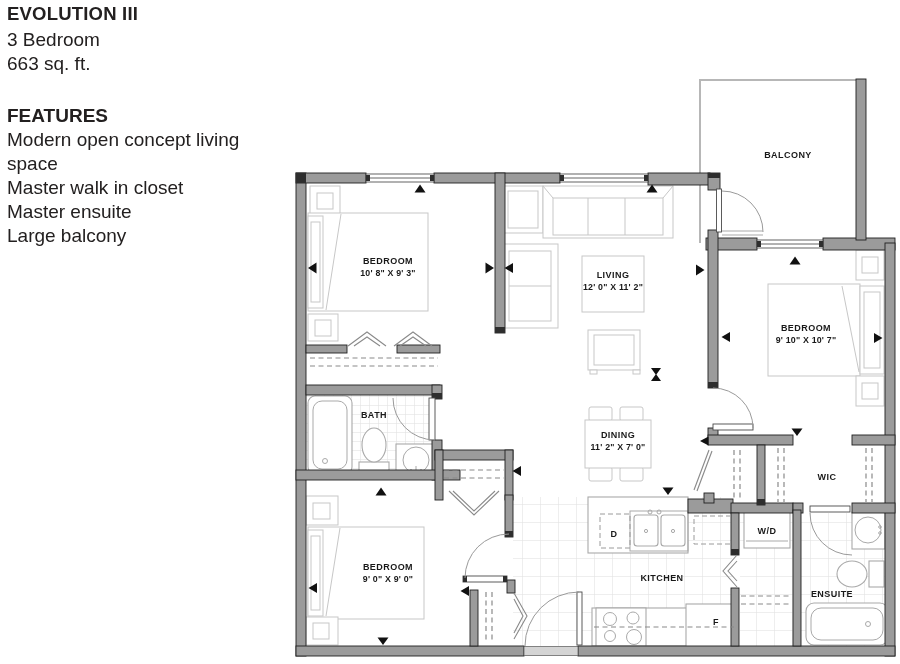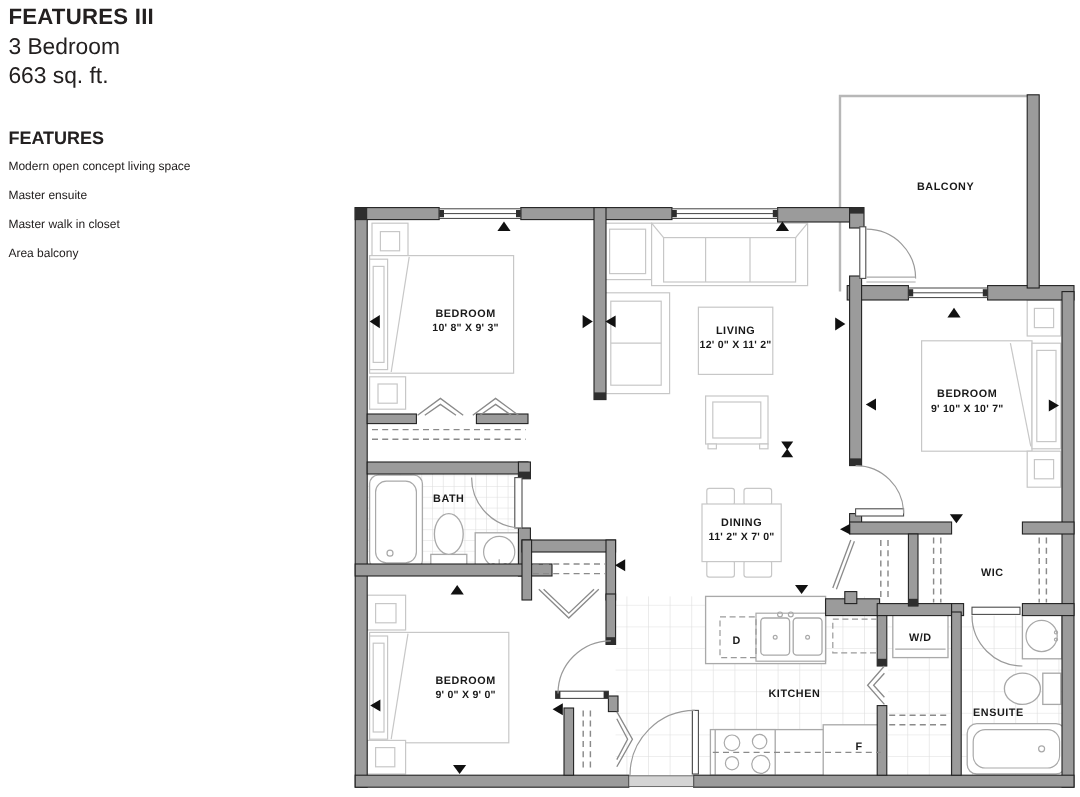--- a/index.html
+++ b/index.html
@@ -4,23 +4,23 @@
 <style>
   html,body{margin:0;padding:0}
   body{
     width:900px;height:664px;position:relative;background:#fff;
     font-family:"Liberation Sans",sans-serif;color:var(--text,#232020);
     overflow:hidden;
   }
   .panel{position:absolute;left:7px;top:3px;width:285px}
   .title{font-size:18.5px;font-weight:700;margin:0 0 3px 0;letter-spacing:.2px}
   .sub{font-size:19px;line-height:24px}
-  .feat-head{font-size:15px;font-weight:700;margin-top:28px;line-height:24px}
+  .feat-head{font-size:19px;font-weight:700;margin-top:28px;line-height:24px}
   .features{list-style:none;margin:0;padding:0}
-  .features li{font-size:10px;line-height:24px}
+  .features li{font-size:19px;line-height:24px}
   svg.plan{position:absolute;left:0;top:0}
   .wall{fill:var(--wall,#9b9b9b);stroke:var(--wall-edge,#1f1f1f);stroke-width:.9}
   .cap{fill:#2e2e2e}
   .thinwall{fill:none;stroke:#b7b7b7;stroke-width:2}
   .furn{fill:#fff;stroke:var(--furniture-line,#c7c7c7);stroke-width:1}
   .furnl{fill:none;stroke:var(--furniture-line,#c7c7c7);stroke-width:1}
   .fix{fill:#fff;stroke:var(--fixture-line,#a9a9a9);stroke-width:1.1}
   .fixl{fill:none;stroke:var(--fixture-line,#a9a9a9);stroke-width:1}
   .door{fill:#fff;stroke:#4a4a4a;stroke-width:.9}
   .arc{fill:none;stroke:#9a9a9a;stroke-width:1}
@@ -33,29 +33,29 @@
   .tilep{fill:none;stroke:var(--tile-line,#dedede);stroke-width:1}
   text.rname,text.rdims{font-family:"Liberation Sans",sans-serif;font-weight:700;
     fill:var(--label,#191919);text-anchor:middle}
   text.rname{font-size:9px;letter-spacing:.45px}
   text.rdims{font-size:8.8px;letter-spacing:.2px}
 </style>
 </head>
 <body>
 
 <div class="panel">
-  <h1 class="title">FEATURES III</h1>
+  <h1 class="title">EVOLUTION III</h1>
   <div class="sub">3 Bedroom</div>
   <div class="sub">663 sq. ft.</div>
   <div class="feat-head">FEATURES</div>
   <ul class="features">
     <li>Modern open concept living space</li>
+    <li>Master walk in closet</li>
     <li>Master ensuite</li>
-    <li>Master walk in closet</li>
-    <li>Area balcony</li>
+    <li>Large balcony</li>
   </ul>
 </div>
 
 <svg class="plan" width="900" height="664" viewBox="0 0 900 664">
   <defs>
     <pattern id="tK" width="18" height="18" patternUnits="userSpaceOnUse">
         <path class="tilep" d="M18 0H0V18"></path>
       </pattern>
     <pattern id="tB" width="9" height="9" patternUnits="userSpaceOnUse">
         <path class="tilep" d="M9 0H0V9"></path>

